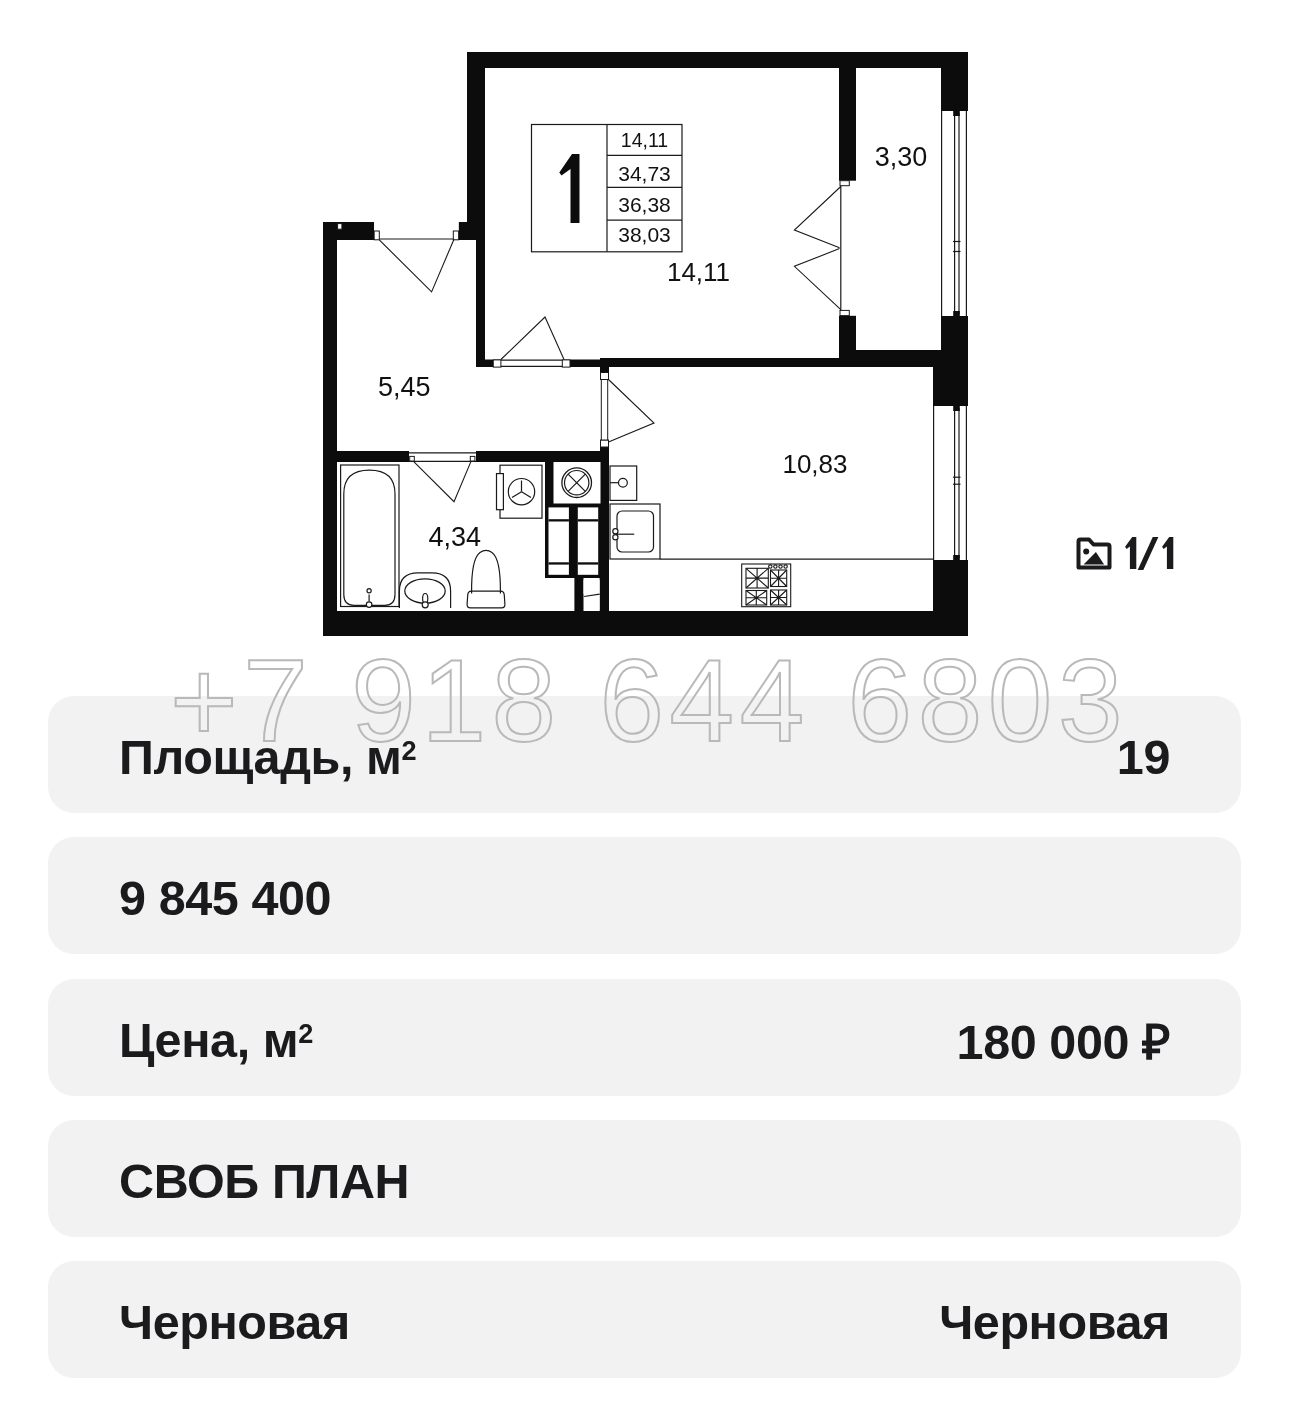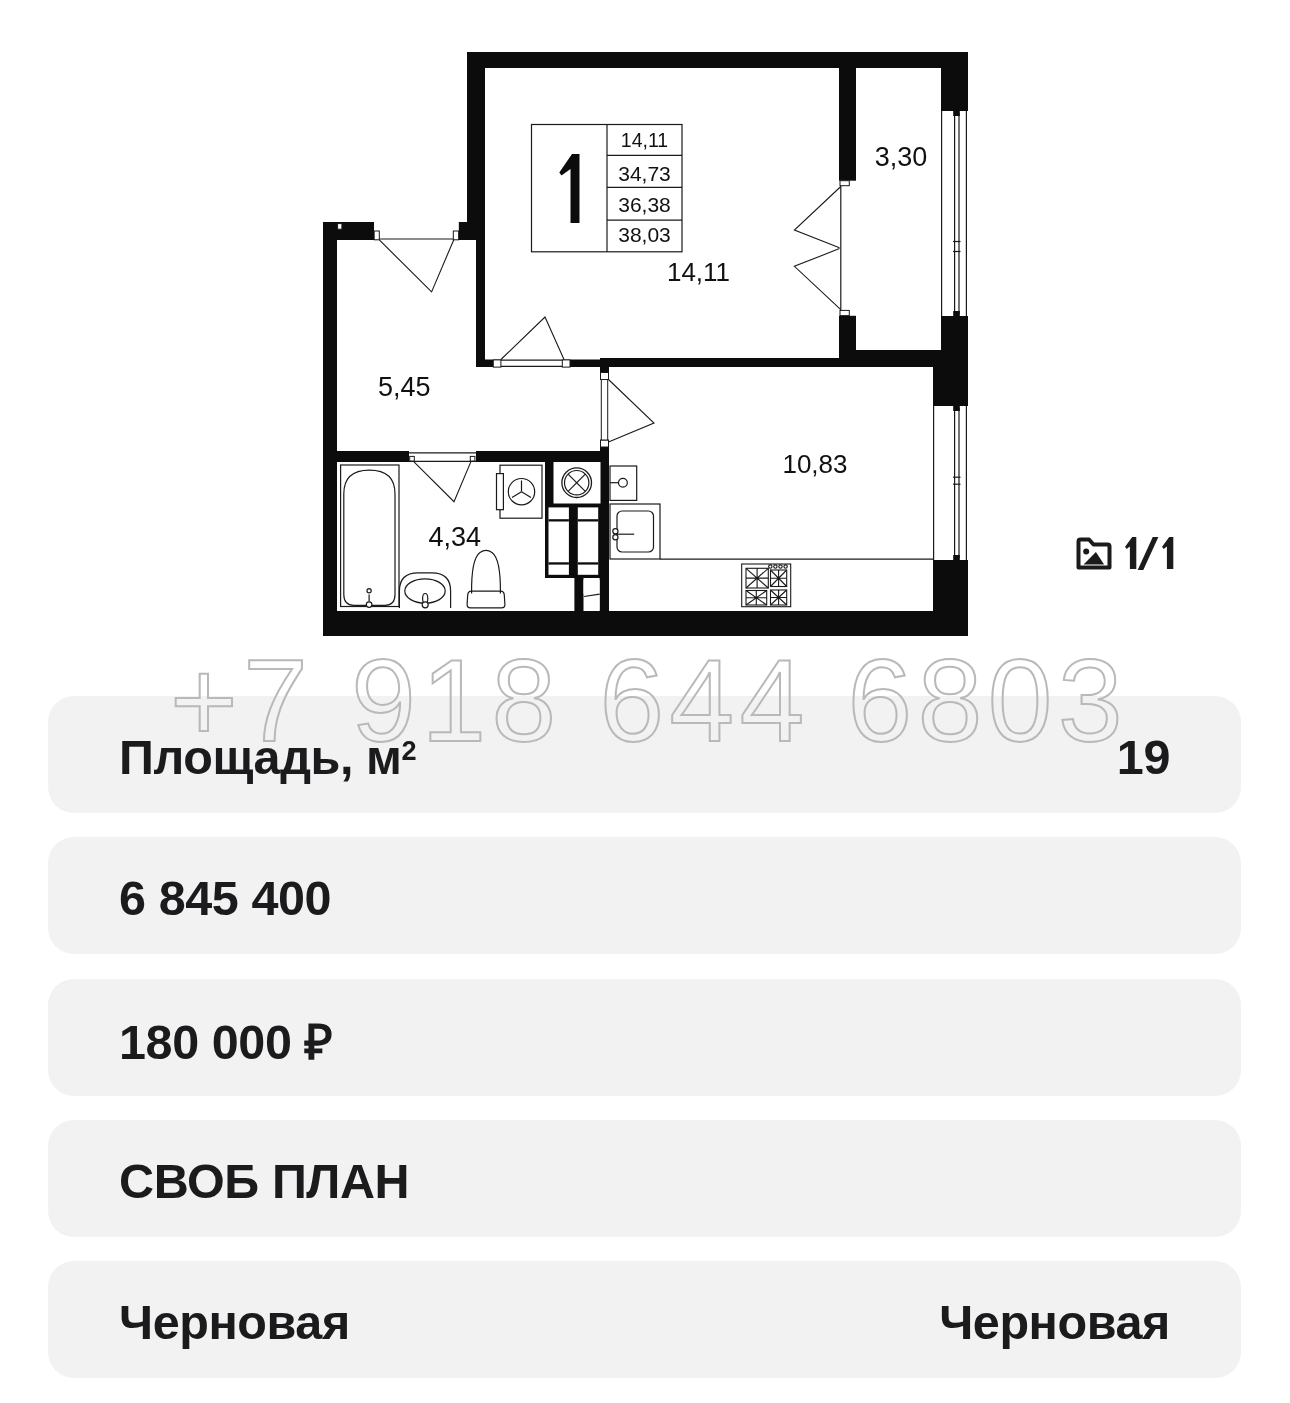--- a/index.html
+++ b/index.html
@@ -257,24 +257,25 @@
 </svg>
 
 <div class="wm">+7 918 644 6803</div>
 
 <div class="row" style="top:696px">
     <span>Площадь, м<sup>2</sup></span>
     <span>19</span>
   </div>
 
 <div class="row" style="top:837px">
-    <span>6 845 400</span>
+    <span>9 845 400</span>
   </div>
 
 <div class="row" style="top:979px">
+    <span>Цена, м<sup>2</sup></span>
     <span>180 000 ₽</span>
   </div>
 
 <div class="row" style="top:1120px">
     <span>СВОБ ПЛАН</span>
   </div>
 
 <div class="row" style="top:1261px">
     <span>Черновая</span>
     <span>Черновая</span>

